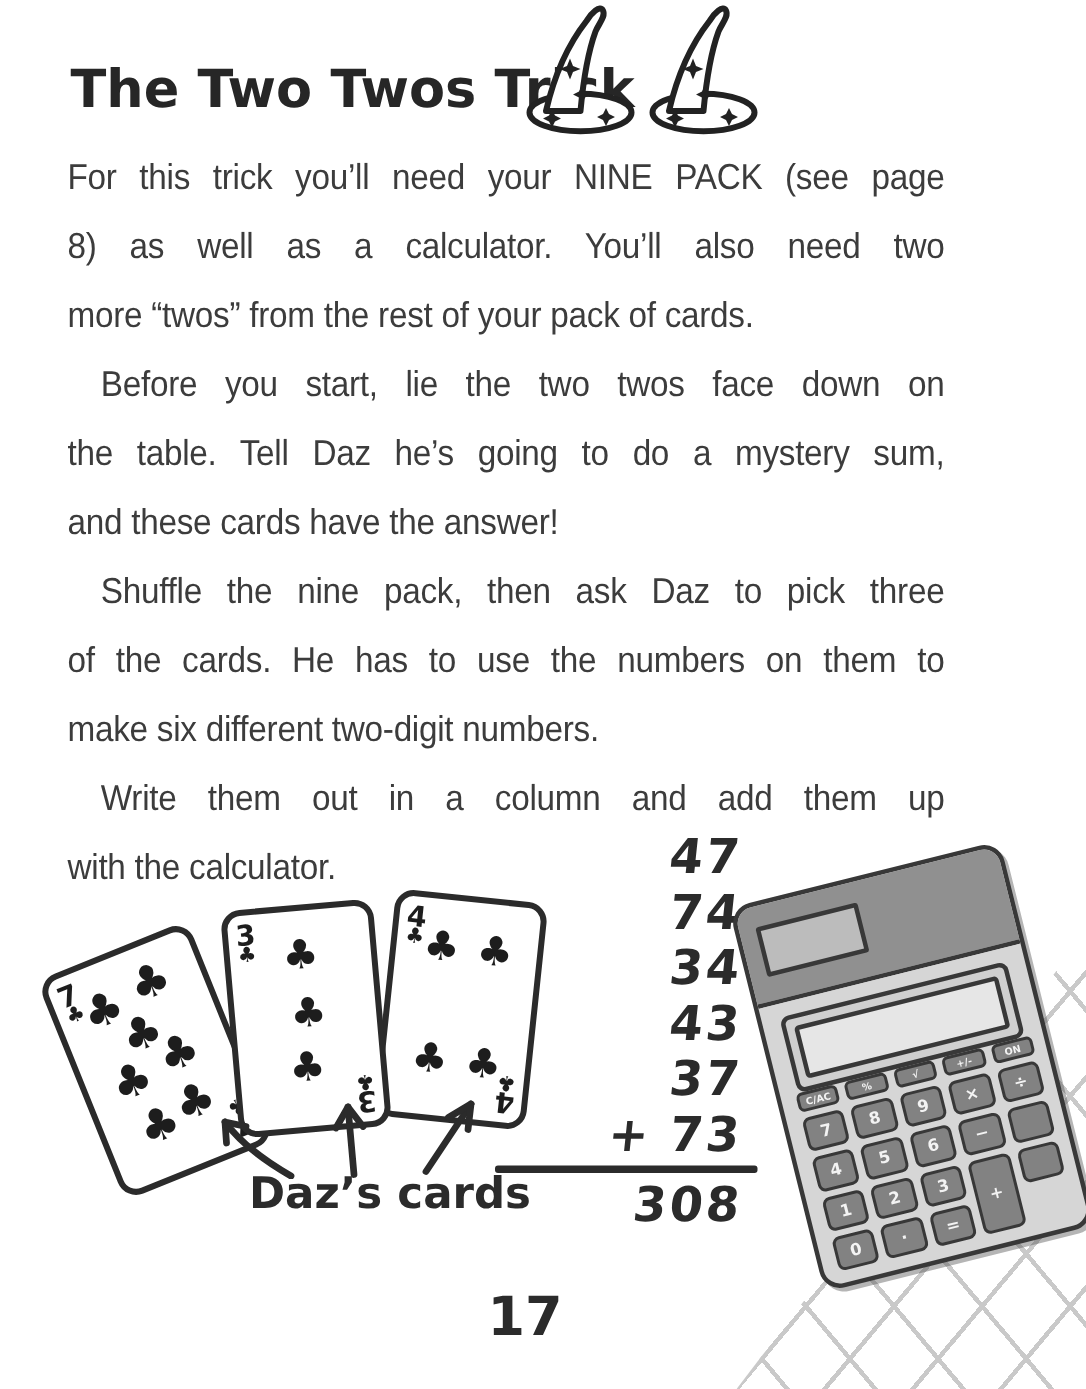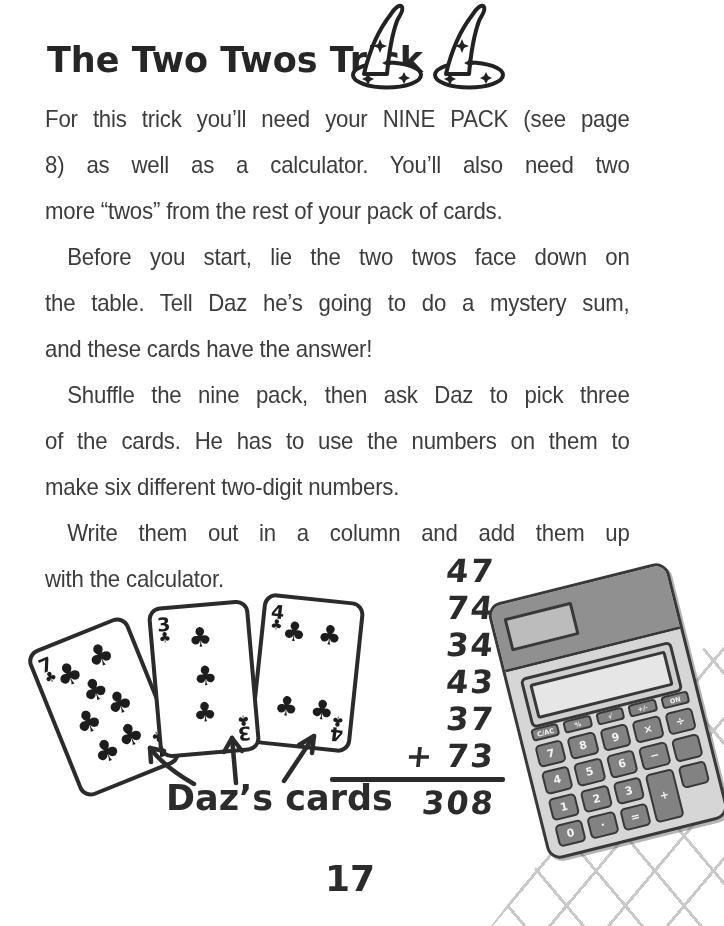--- a/index.html
+++ b/index.html
@@ -46,21 +46,21 @@
   .pip{position:absolute;transform:translate(-50%,-50%);color:#1d1d1d;
        font-family:"DejaVu Sans",sans-serif;font-size:27px;line-height:1;}
   .card0 .pip{font-size:30px;}
   .corner{position:absolute;color:#1d1d1d;text-align:center;line-height:0.85;
           font-family:"DejaVu Sans",sans-serif;font-weight:bold;font-size:19px;}
   .corner .csuit{font-size:14px;font-weight:normal;display:block;}
   .corner-tl{left:5px;top:6px;}
   .corner-br{right:5px;bottom:6px;transform:rotate(180deg);}
 
   .arrows{position:absolute;left:130px;top:728px;z-index:3;}
-  .caption{position:absolute;left:166px;top:778px;font-size:35px;z-index:3;}
+  .caption{position:absolute;left:166px;top:778px;font-size:29px;z-index:3;}
 
   
   .calc{position:absolute;left:515px;top:579px;width:180px;height:258px;z-index:2;
         background:#d6d6d6;border:3px solid #383838;border-radius:14px;
         transform:rotate(-14deg);box-shadow:2px 3px 0 rgba(90,90,90,.45);}
   .calc-band{position:absolute;left:0;top:0;right:0;height:64px;background:#909090;
              border-bottom:3px solid #383838;border-radius:11px 11px 0 0;}
   .calc-solar{position:absolute;left:11px;top:14px;width:64px;height:28px;background:#bcbcbc;
               border:3px solid #383838;border-radius:2px;}
   .calc-disp{position:absolute;left:12px;right:12px;top:76px;height:46px;background:#cfcfcf;

